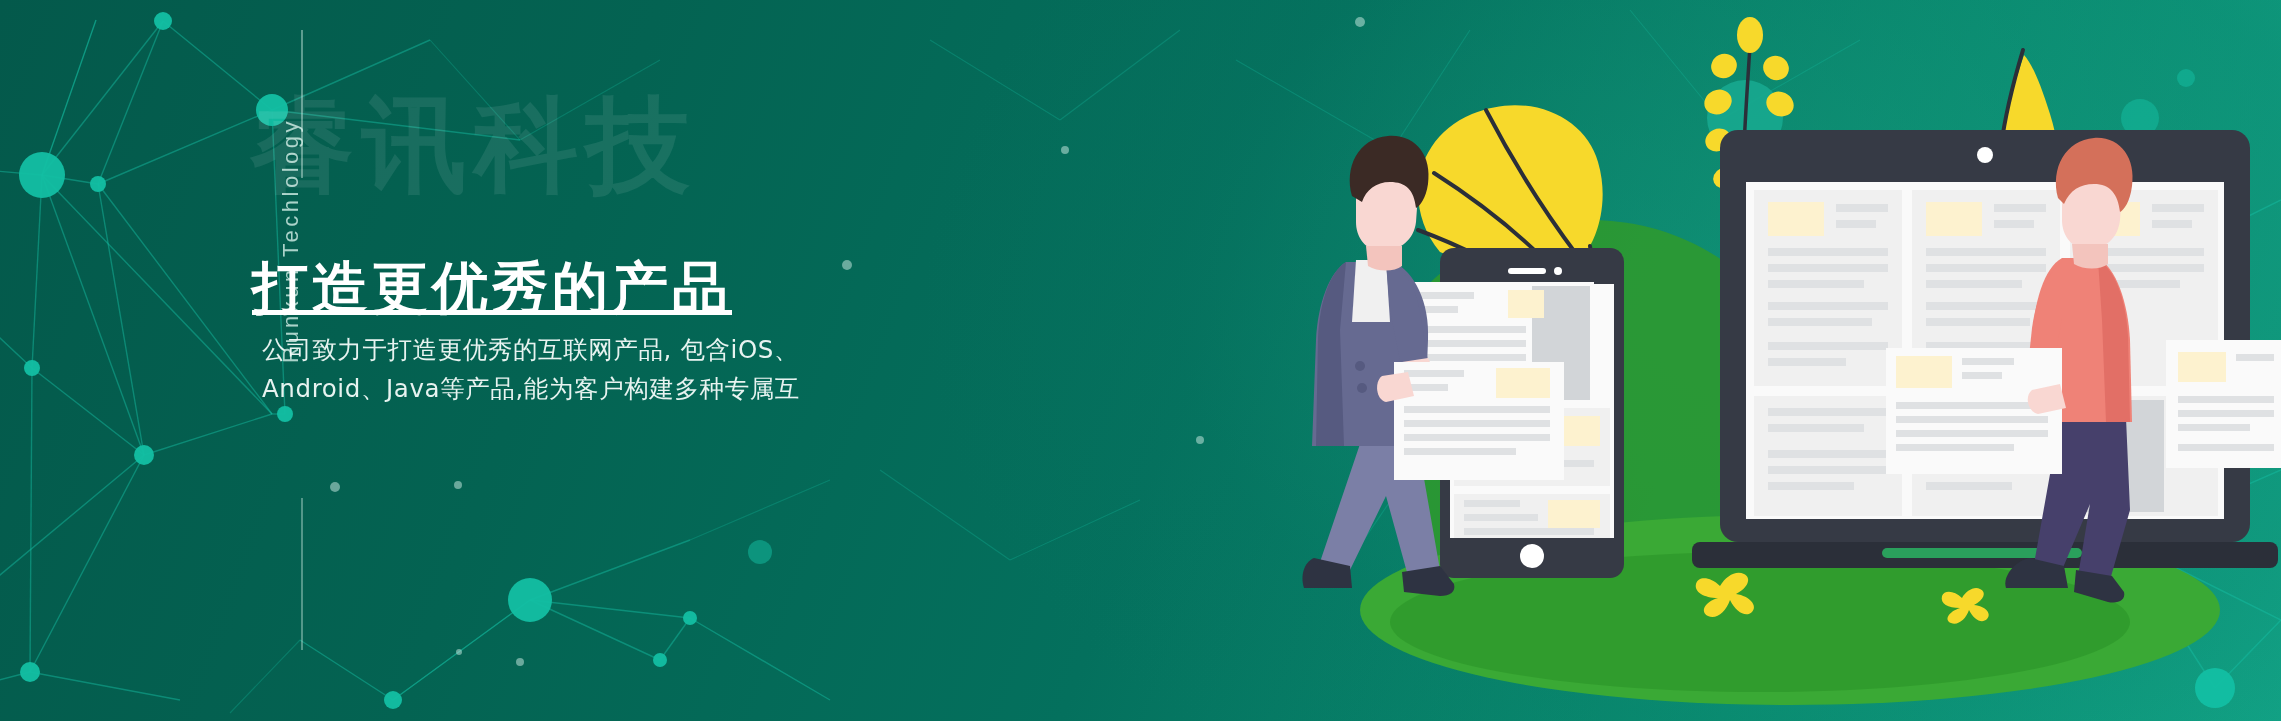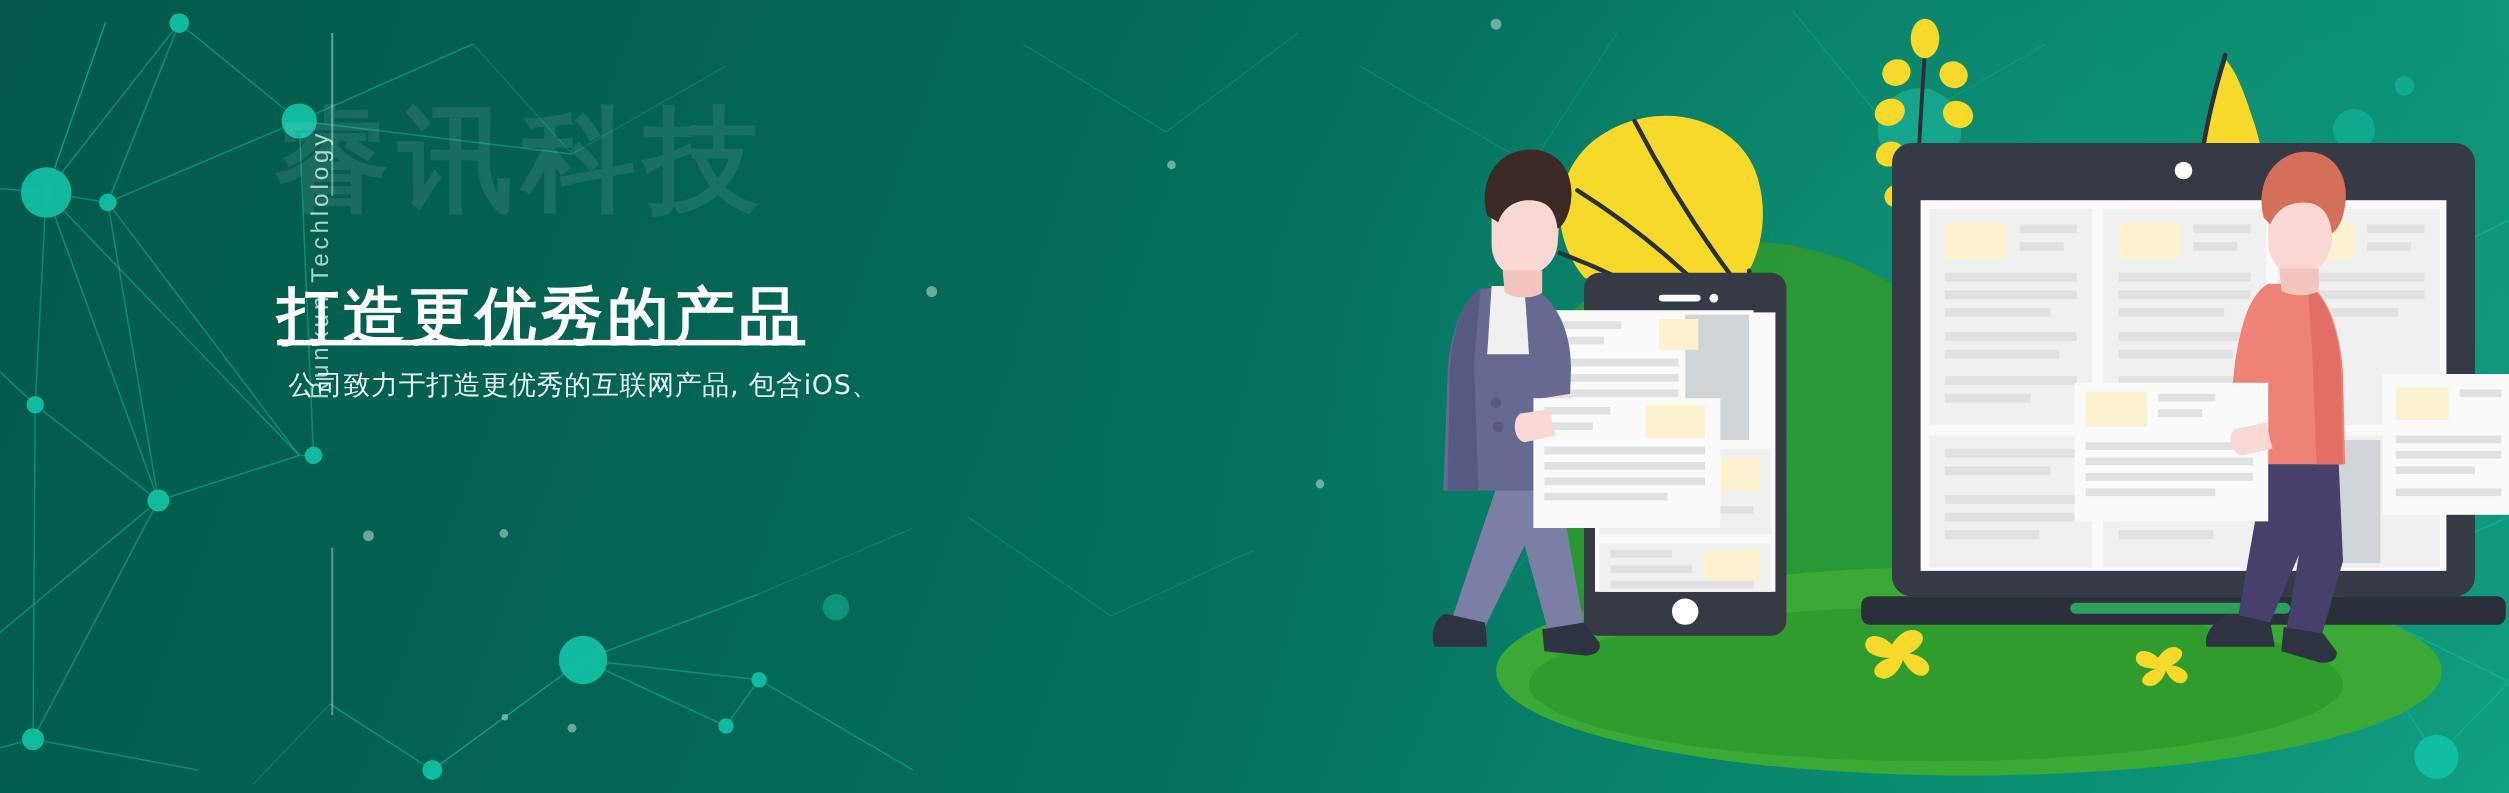--- a/index.html
+++ b/index.html
@@ -183,20 +183,21 @@
     <span class="vtext">Runxun Techlology</span>
   </div>
   <div class="vline2"></div>
 
   <div class="watermark">睿讯科技</div>
 
   <h1 class="headline">打造更优秀的产品</h1>
 
   <div class="para">
     <div>公司致力于打造更优秀的互联网产品, 包含iOS、</div>
+    <div>Android、Java等产品,能为客户构建多种专属互</div>
   </div>
 
   <svg class="illo" viewBox="0 0 991 711">
     <defs>
       <style>
         .grass{fill:#3aa935;}
         .grassd{fill:#2f9a2c;opacity:.85;}
         .dark{fill:#363a45;}
         .dark2{fill:#2b2f39;}
         .paper{fill:#fafafa;}

